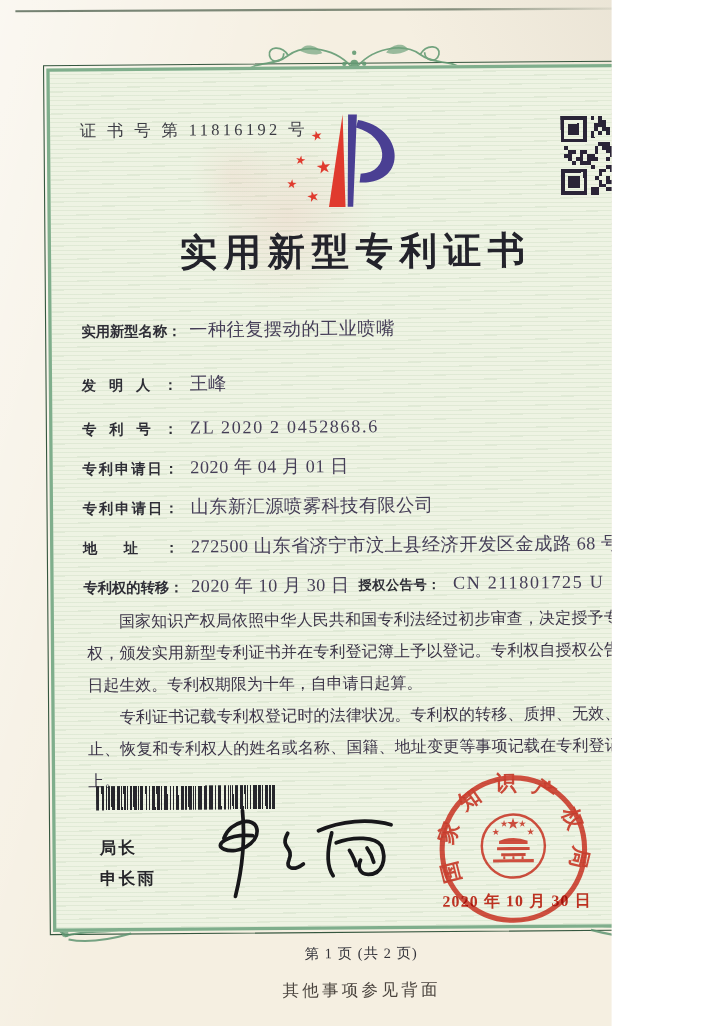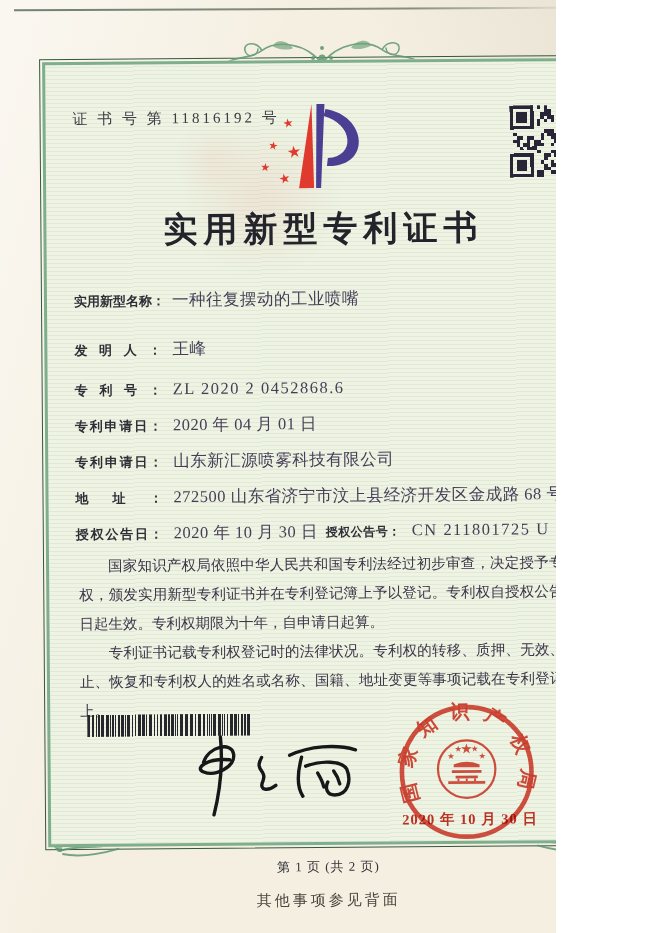--- a/index.html
+++ b/index.html
@@ -293,21 +293,21 @@
         <div class="frow" style="top:350px">
           <span class="flabel">专利申请日：</span><span class="fvalue">2020 年 04 月 01 日</span>
         </div>
         <div class="frow" style="top:386px">
           <span class="flabel">专利申请日：</span><span class="fvalue">山东新汇源喷雾科技有限公司</span>
         </div>
         <div class="frow" style="top:422px">
           <span class="flabel">地址：</span><span class="fvalue">272500 山东省济宁市汶上县经济开发区金成路 68 号</span>
         </div>
         <div class="frow" style="top:458px">
-          <span class="flabel">授权公告日：</span><span class="fvalue">2020 年 10 月 30 日</span>
+          <span class="flabel">专利权的转移：</span><span class="fvalue">2020 年 10 月 30 日</span>
           <span class="fld2">
             <span class="flabel2">授权公告号：</span><span class="fvalue num">CN 211801725 U</span>
           </span>
         </div>
 
         <div class="body-text">
           <p>国家知识产权局依照中华人民共和国专利法经过初步审查，决定授予专利权，颁发实用新型专利证书并在专利登记簿上予以登记。专利权自授权公告之日起生效。专利权期限为十年，自申请日起算。</p>
           <p>专利证书记载专利权登记时的法律状况。专利权的转移、质押、无效、终止、恢复和专利权人的姓名或名称、国籍、地址变更等事项记载在专利登记簿上。</p>
         </div>
 
@@ -356,20 +356,24 @@
               <rect x="140" y="0" width="1" height="22" fill="#26262c"></rect>
               <rect x="143" y="0" width="3" height="22" fill="#26262c"></rect>
               <rect x="147" y="0" width="3" height="22" fill="#26262c"></rect>
               <rect x="151" y="0" width="1" height="22" fill="#26262c"></rect>
               <rect x="154" y="0" width="2" height="22" fill="#26262c"></rect>
               <rect x="157" y="0" width="2" height="22" fill="#26262c"></rect>
               <rect x="160" y="0" width="3" height="22" fill="#26262c"></rect>
             </svg>
         </div>
 
+        <div class="officer">
+          <div>局长</div>
+          <div>申长雨</div>
+        </div>
 
         <div class="signature">
           <svg width="178" height="92" viewBox="0 0 178 92">
             <g fill="none" stroke="#17171a" stroke-width="3.4" stroke-linecap="round" stroke-linejoin="round">
               <path d="M18,32 C24,16 46,12 48,24 C50,37 30,47 18,42 C8,38 22,28 44,30"></path>
               <path d="M35,7 C37,30 35,58 28,85"></path>
               <path d="M76,28 C68,42 82,40 77,52 C73,61 82,62 90,56"></path>
               <path d="M104,26 C124,17 150,15 170,21"></path>
               <path d="M116,28 C111,46 111,58 117,67"></path>
               <path d="M120,37 C136,31 156,32 161,40 C166,52 162,66 149,66 C141,66 139,59 142,53"></path>

